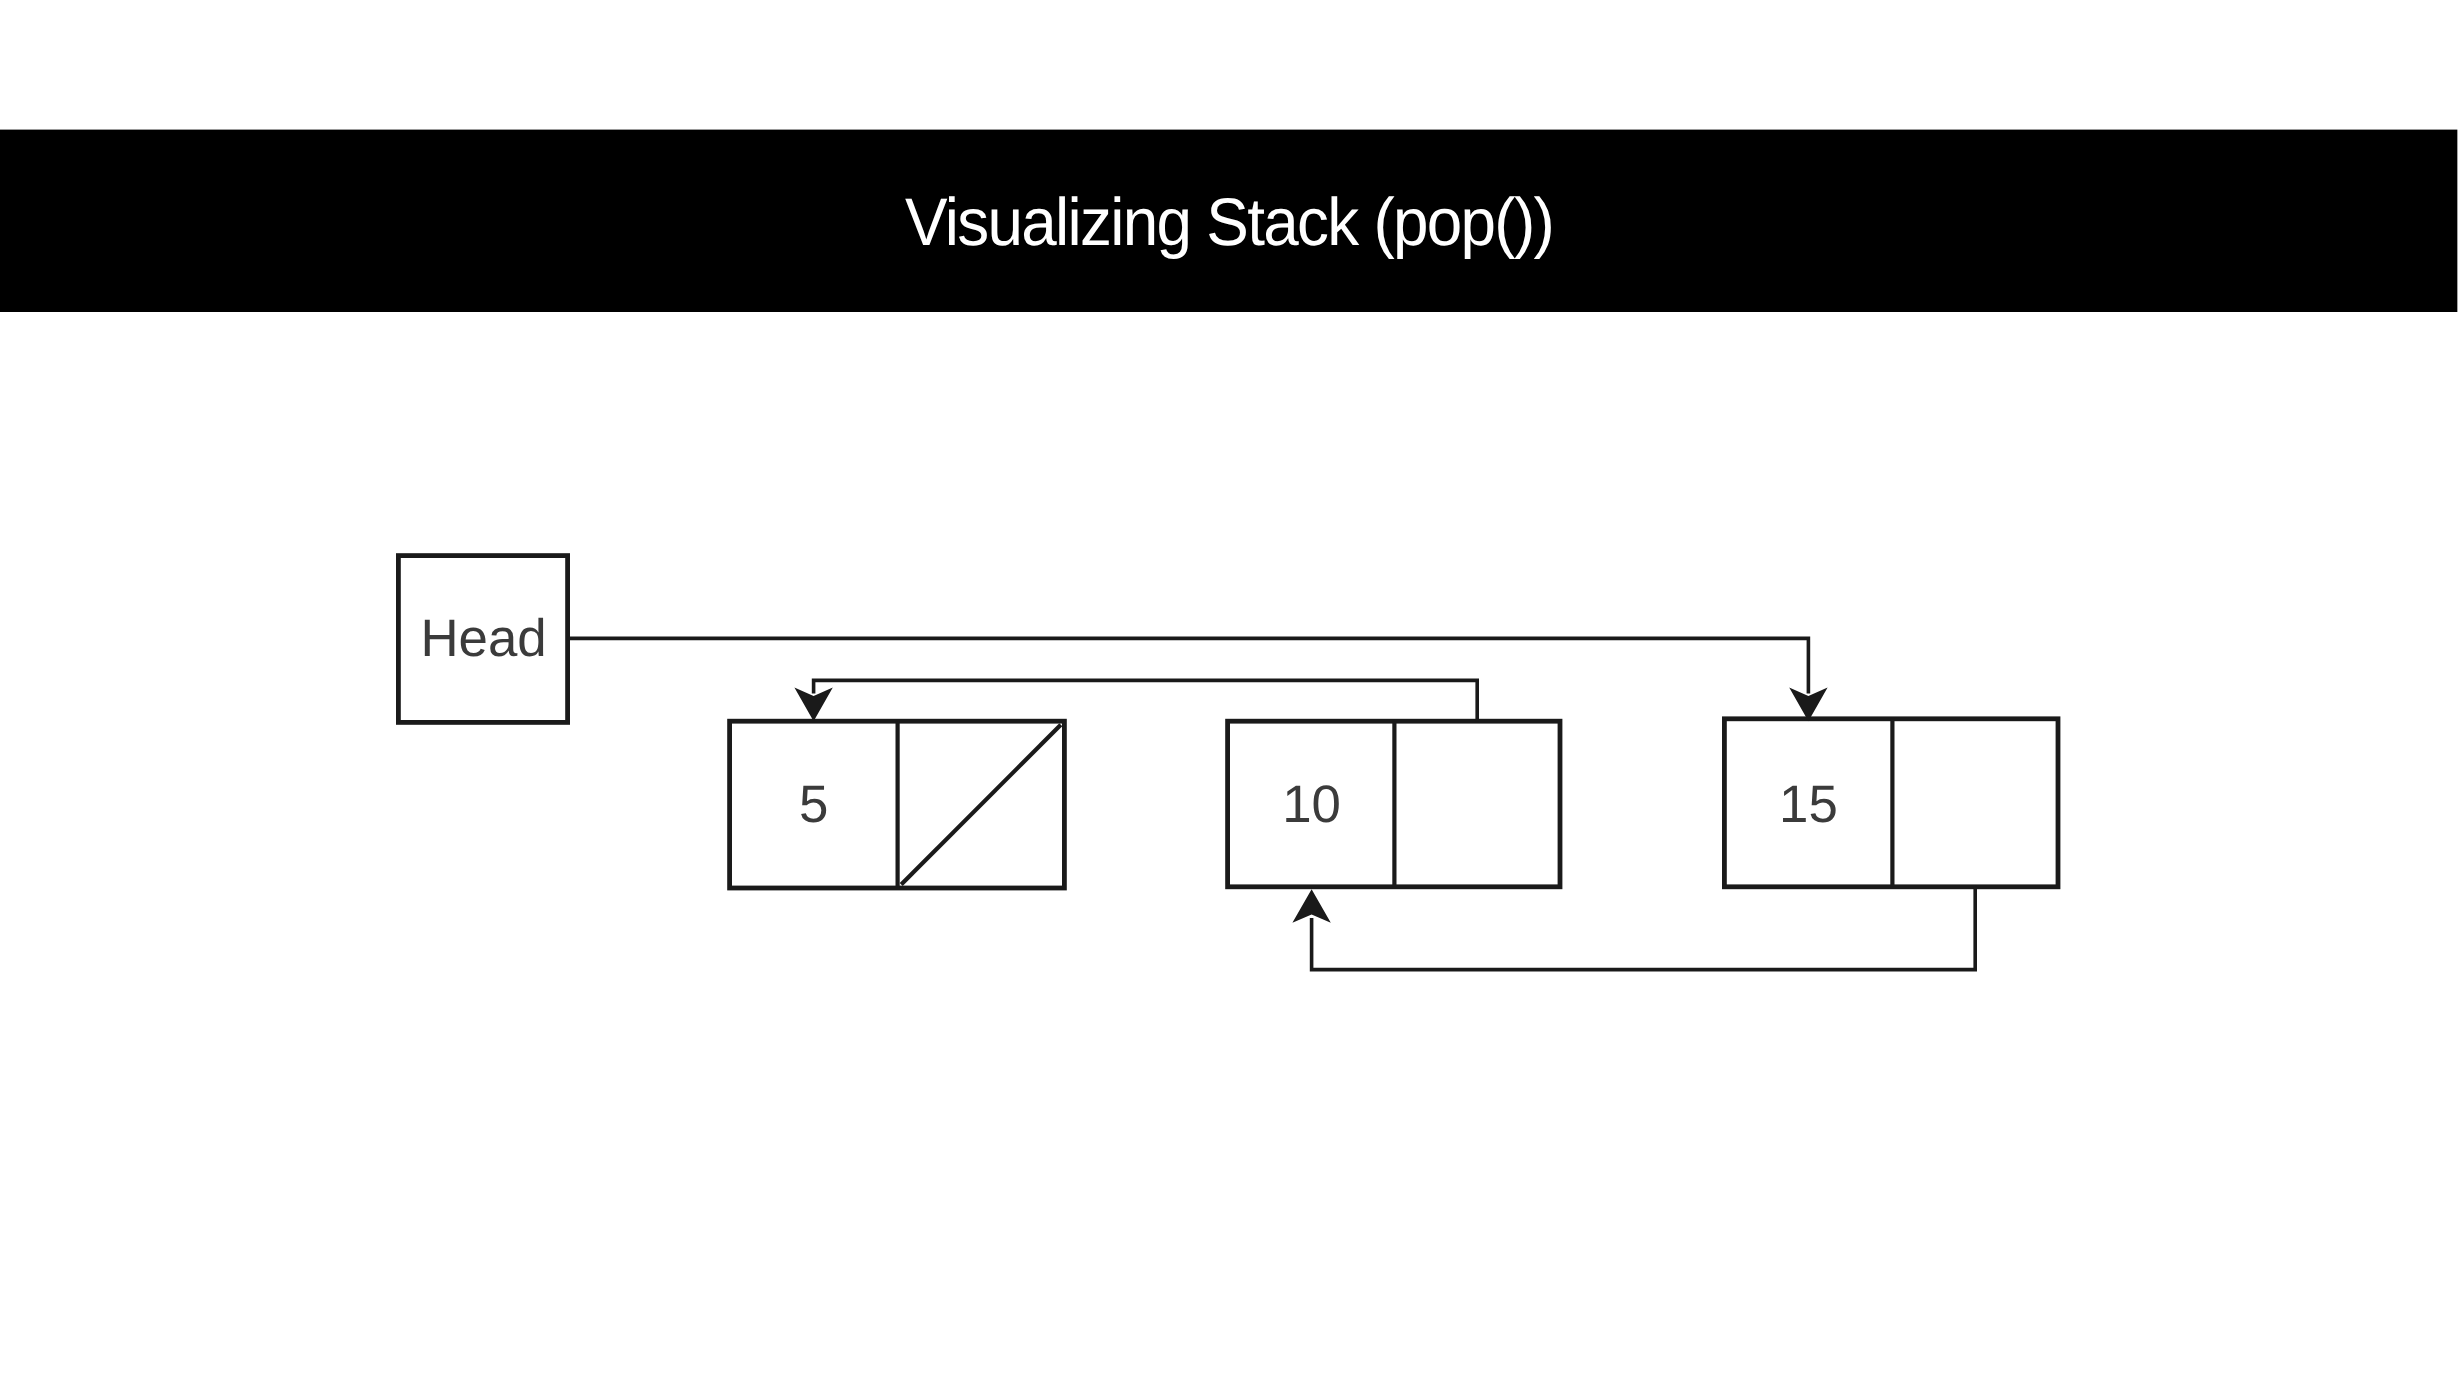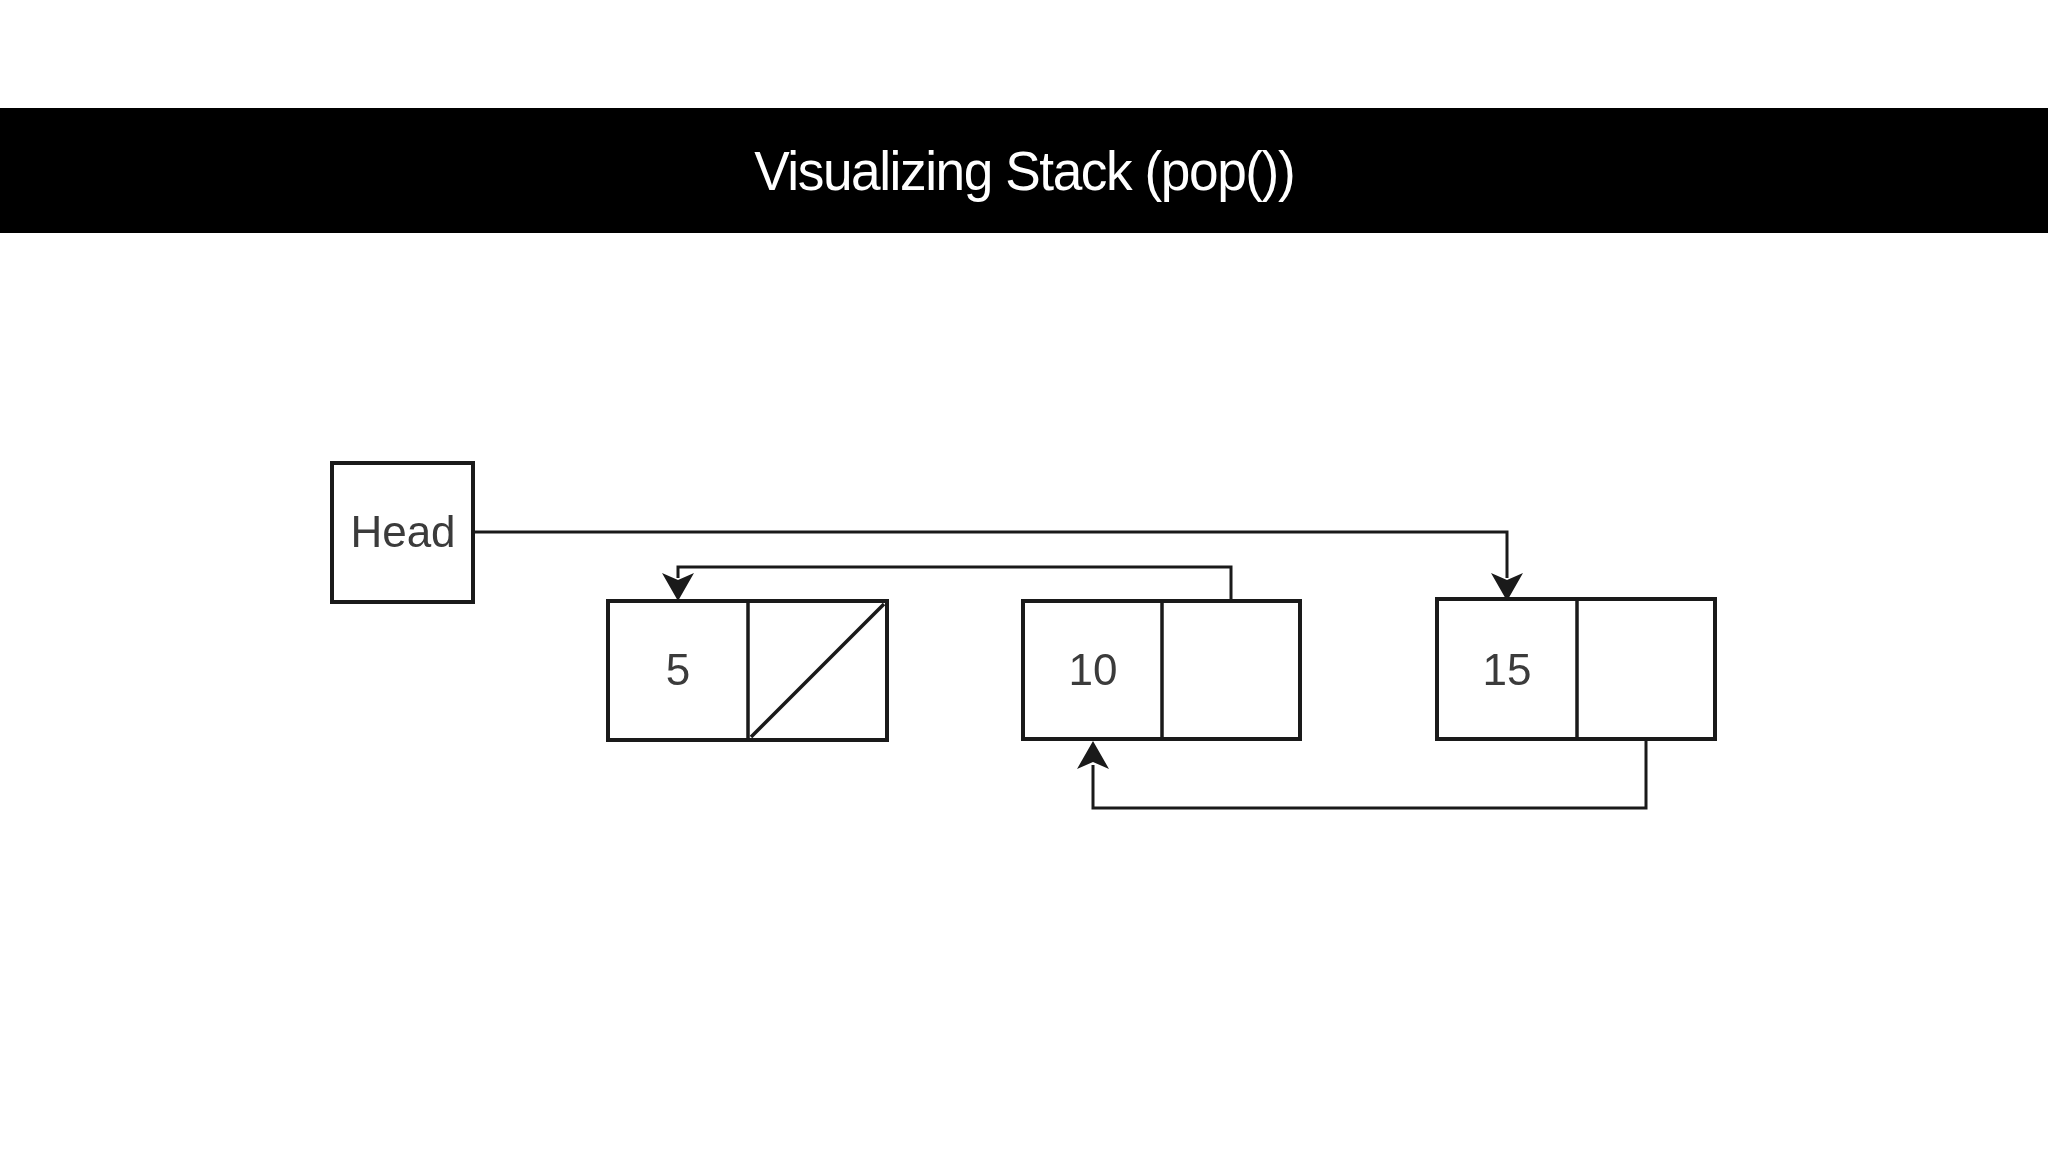--- a/index.html
+++ b/index.html
@@ -15,21 +15,21 @@
     position: relative;
     width: 2048px;
     height: 1152px;
     background: #ffffff;
   }
   .title-bar {
     position: absolute;
     left: 0;
     top: 108px;
     width: 2048px;
-    height: 125px;
+    height: 152px;
     background: #000000;
     display: flex;
     align-items: center;
     justify-content: center;
   }
   .title-text {
     color: #ffffff;
     font-size: 56px;
     font-weight: 500;
     letter-spacing: -1.5px;

